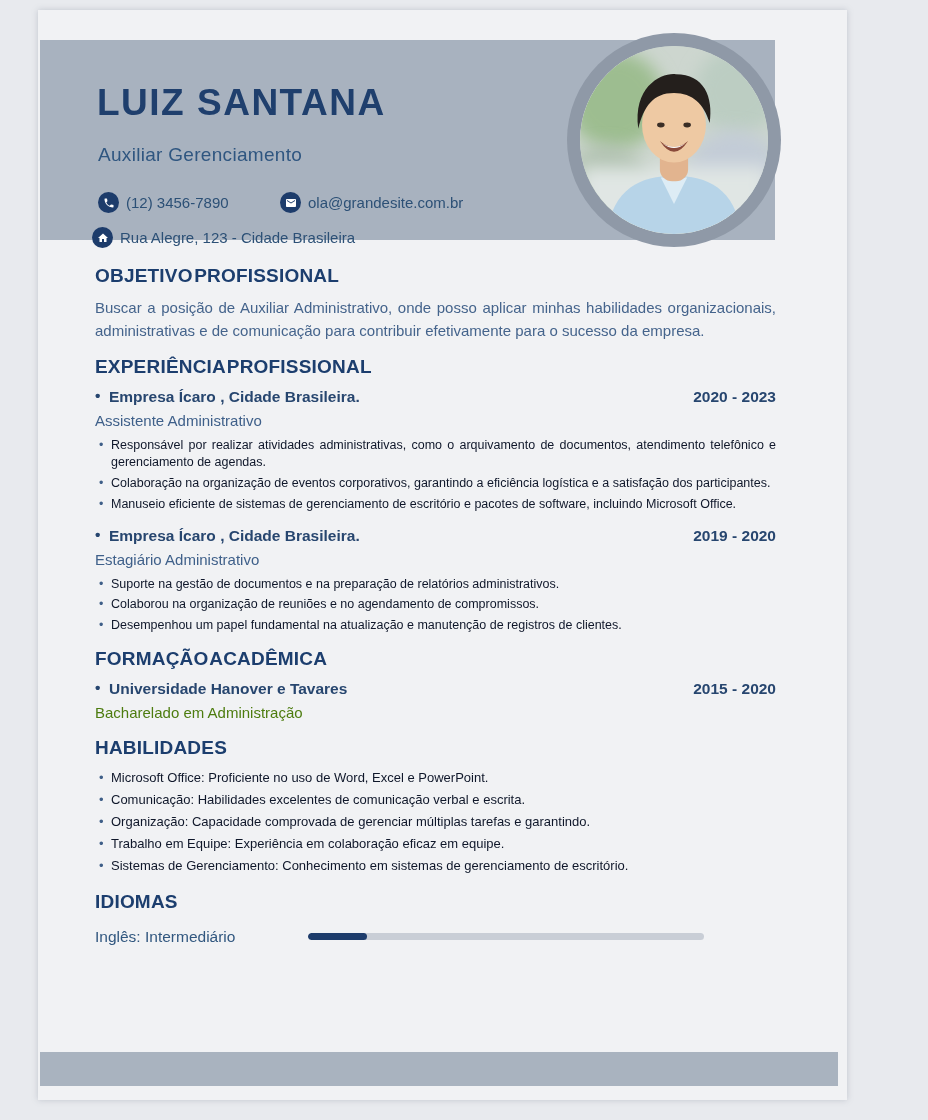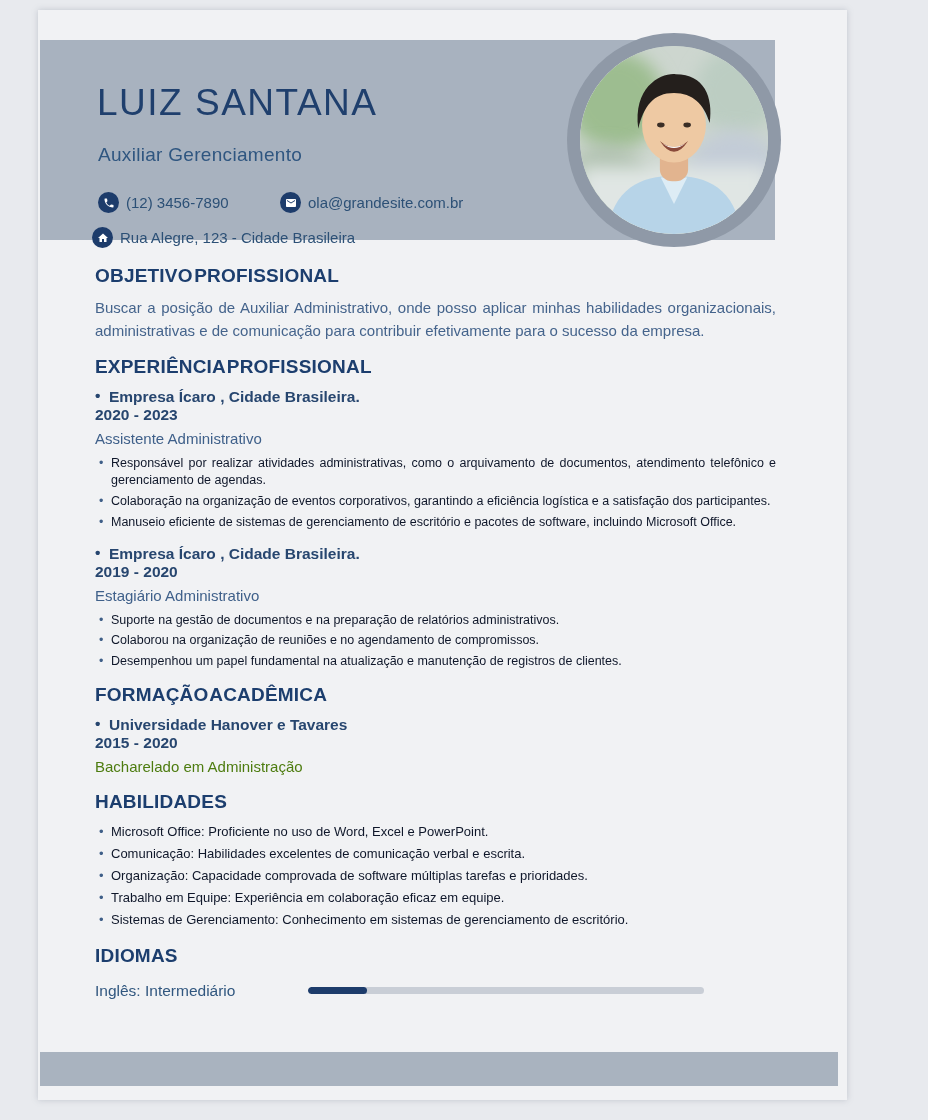--- a/index.html
+++ b/index.html
@@ -14,21 +14,21 @@
     background:#f1f2f4;
     box-shadow:0 0 6px rgba(120,130,145,.35);
   }
   
   .band{
     position:absolute;left:2px;top:30px;width:735px;height:200px;
     background:#a8b2bf;
   }
   .name{
     position:absolute;left:57px;top:42px;
-    font-size:37px;font-weight:normal;letter-spacing:1.5px;color:#1f3f6d;
+    font-size:37px;font-weight:bold;letter-spacing:1.5px;color:#1f3f6d;
   }
   .subtitle{
     position:absolute;left:58px;top:104px;
     font-size:19px;color:#2f5680;letter-spacing:.3px;
   }
   .contact-row{
     position:absolute;display:flex;align-items:center;gap:7px;
     font-size:15px;color:#2c5076;
   }
   .c-phone{left:58px;top:152px;}
@@ -58,21 +58,20 @@
     letter-spacing:.2px;word-spacing:-4px;
     margin:0 0 10px 0;
   }
   .para{
     font-size:15px;color:#45648c;line-height:1.5;text-align:justify;
     margin:0 0 14px 0;
   }
   .entry-head{
     display:flex;justify-content:space-between;align-items:baseline;
     margin:8px 0 6px 0;
-    flex-direction:column;
   }
   .entry-title{
     font-size:15.5px;font-weight:bold;color:#27466f;padding-left:14px;position:relative;
   }
   .entry-title::before{
     content:"•";position:absolute;left:0;top:-1px;color:#27466f;
   }
   .entry-period{font-size:15.5px;font-weight:bold;color:#27466f;}
   .entry-role{
     font-size:15px;color:#3f608a;margin:0 0 8px 0;
@@ -217,21 +216,21 @@
         <span class="entry-title">Universidade Hanover e Tavares</span>
         <span class="entry-period">2015 - 2020</span>
       </div>
       <div class="degree">Bacharelado em Administração</div>
     </div>
 
     <h2 class="sec-h" style="margin-top:14px">HABILIDADES</h2>
     <ul class="bullets skills">
       <li>Microsoft Office: Proficiente no uso de Word, Excel e PowerPoint.</li>
       <li>Comunicação: Habilidades excelentes de comunicação verbal e escrita.</li>
-      <li>Organização: Capacidade comprovada de software múltiplas tarefas e prioridades.</li>
+      <li>Organização: Capacidade comprovada de gerenciar múltiplas tarefas e garantindo.</li>
       <li>Trabalho em Equipe: Experiência em colaboração eficaz em equipe.</li>
       <li>Sistemas de Gerenciamento: Conhecimento em sistemas de gerenciamento de escritório.</li>
     </ul>
 
     <h2 class="sec-h" style="margin-top:16px;margin-bottom:14px">IDIOMAS</h2>
 
     <div class="lang-row">
       <span class="lang-label">Inglês: Intermediário</span>
       <span class="lang-track">
         <span class="lang-fill" style="width: 15%;"></span>

